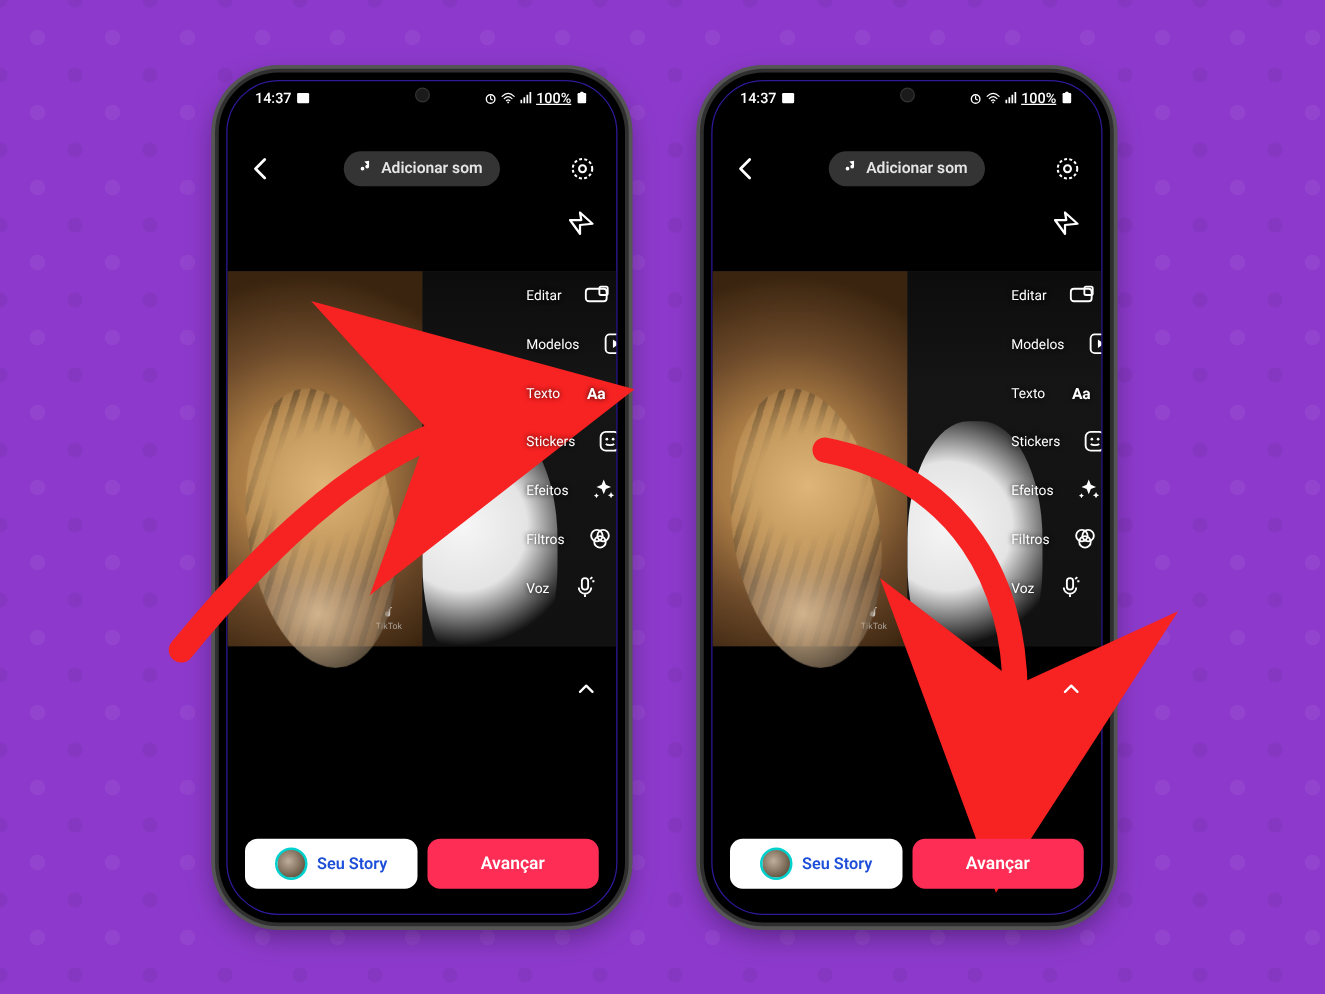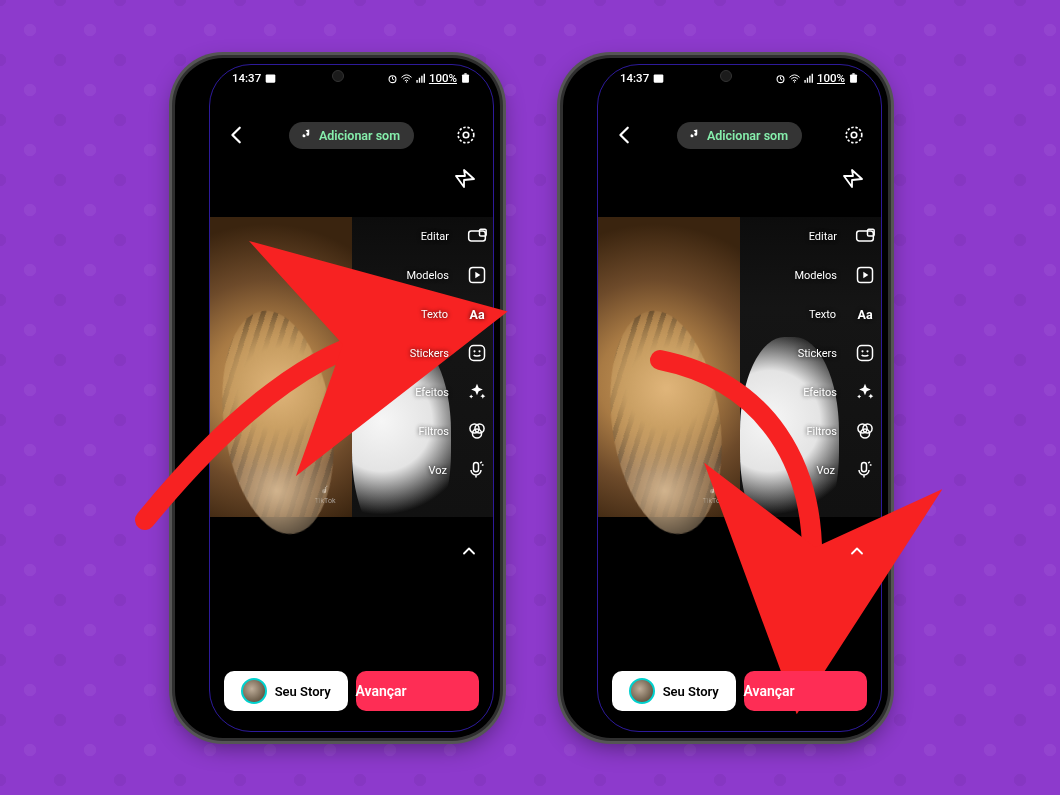--- a/index.html
+++ b/index.html
@@ -36,21 +36,20 @@
   }
   .phone.left{left:175px;top:58px;}
   .phone.right{left:563px;top:58px;}
 
   .screen{
     position:absolute;inset:6px;
     border:1.5px solid #2d1a9a;
     border-radius:42px;
     overflow:hidden;
     background:#000;
-    margin-left:28px;
   }
 
   
   .statusbar{
     position:absolute;top:0;left:0;right:0;height:26px;
     display:flex;justify-content:space-between;align-items:center;
     padding:0 22px;
     color:#fff;font-size:11.5px;font-weight:500;
     z-index:10;
   }
@@ -64,21 +63,21 @@
     position:absolute;top:50px;left:0;right:0;height:40px;
     display:flex;align-items:center;justify-content:space-between;
     padding:0 10px;color:#fff;z-index:5;
   }
   .back-arrow{width:34px;height:34px;display:flex;align-items:center;justify-content:center;}
   .sound-chip{
     background:rgba(70,70,70,0.75);
     border-radius:18px;
     padding:6px 14px 6px 12px;
     display:flex;align-items:flex-start;gap:6px;
-    font-size:12.5px;font-weight:600;color:#86efac;
+    font-size:12.5px;font-weight:600;color:#e5e5e5;
   }
   .col-gear{width:34px;height:34px;display:flex;align-items:center;justify-content:center;}
 
   .share-btn{
     position:absolute;right:10px;top:96px;width:34px;height:34px;
     display:flex;align-items:center;justify-content:center;color:#fff;z-index:5;
   }
 
   
   .preview{
@@ -115,49 +114,49 @@
   .wm svg{width:11px;height:11px}
 
   
   .rail{
     position:absolute;right:6px;top:152px;width:66px;
     display:flex;flex-direction:column;gap:17px;
     padding-top:8px;
     z-index:6;
   }
   .tool{
-    display:flex;align-items:center;justify-content:flex-end;gap:18px;
+    display:flex;align-items:center;gap:18px;
     color:#fff;font-size:11px;
     text-shadow:0 0 4px rgba(0,0,0,0.9);
   }
   .tool .ti{width:22px;height:22px;display:flex;align-items:center;justify-content:center;text-decoration:underline;}
   .tool svg{width:20px;height:20px;stroke:#fff;fill:none;stroke-width:1.8}
 
   .rail-chevron{
     position:absolute;right:14px;top:476px;color:#fff;z-index:6;
   }
 
   
   .bottom{
     position:absolute;left:14px;right:14px;bottom:20px;height:40px;
     display:flex;gap:8px;z-index:6;
   }
   .storybtn{
     flex:1;background:#fff;border-radius:10px;
     display:flex;align-items:center;justify-content:center;gap:8px;
-    font-size:13px;font-weight:600;color:#000000;
+    font-size:13px;font-weight:600;color:#1d4ed8;
   }
   .avatar{
     width:22px;height:22px;border-radius:50%;
     background:radial-gradient(circle at 40% 40%, #bfae9a 0%, #6a5b48 70%);
     border:2px solid #00d1ce;
   }
   .nextbtn{
     flex:1;background:#fe2d55;border-radius:10px;
-    display:flex;align-items:center;justify-content:flex-start;
+    display:flex;align-items:center;justify-content:center;
     font-size:14px;font-weight:600;color:#fff;
   }
 
   
   .arrow-svg{position:absolute;pointer-events:none;}
   .arrow1{left:135px;top:290px;width:310px;height:270px;}
   .arrow2{left:590px;top:290px;width:320px;height:350px;}
 
   svg{overflow:visible}
 </style>

